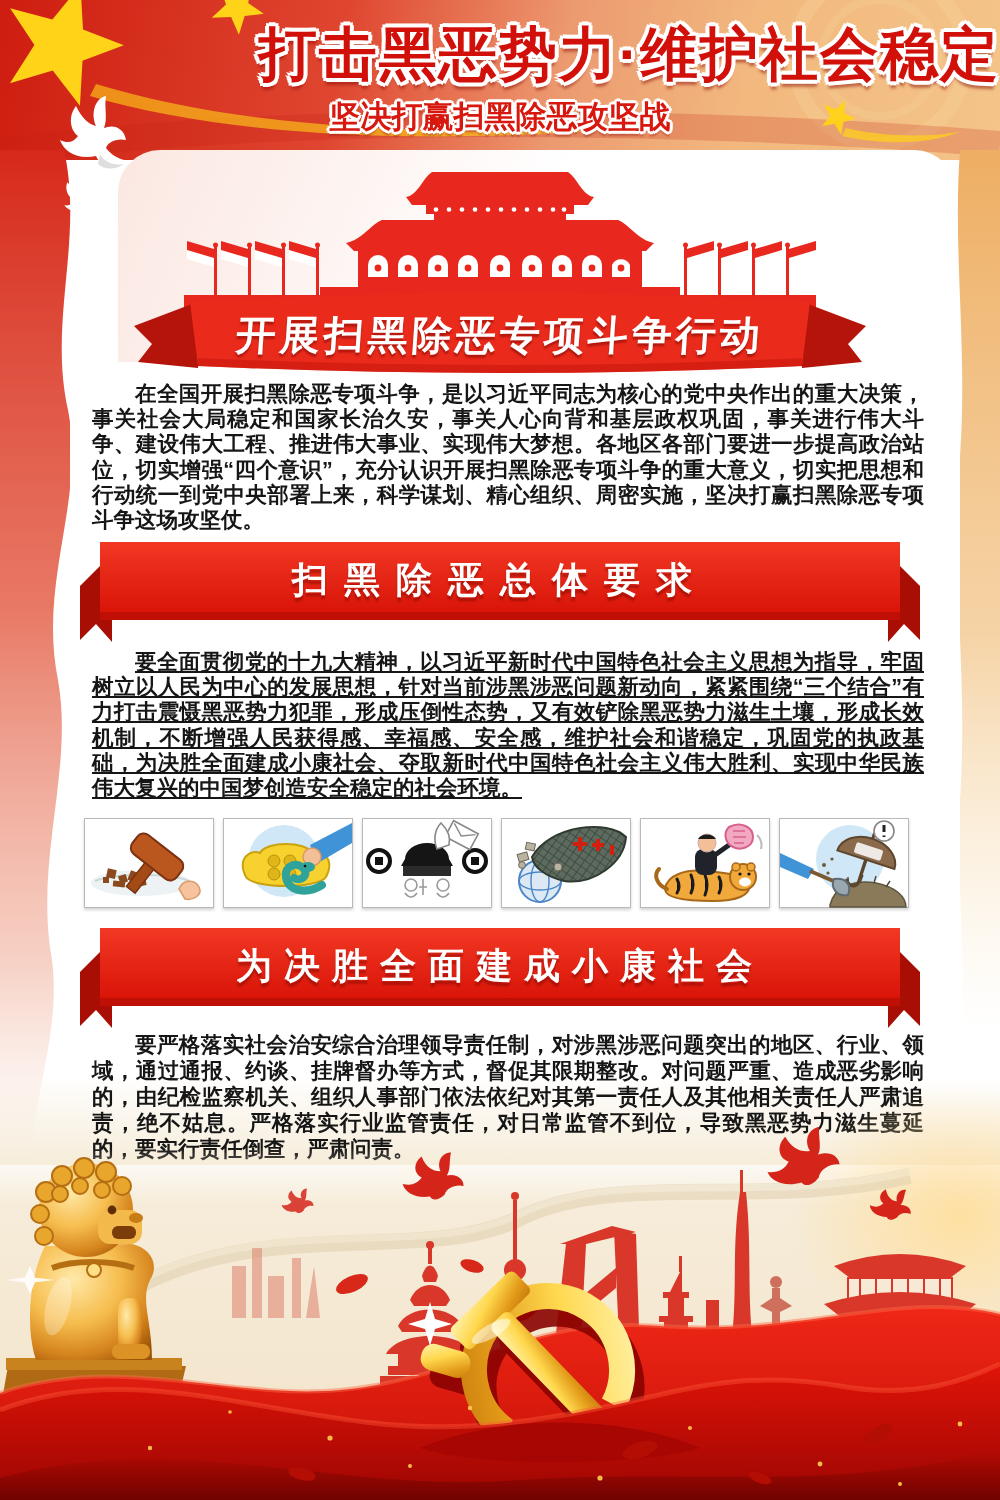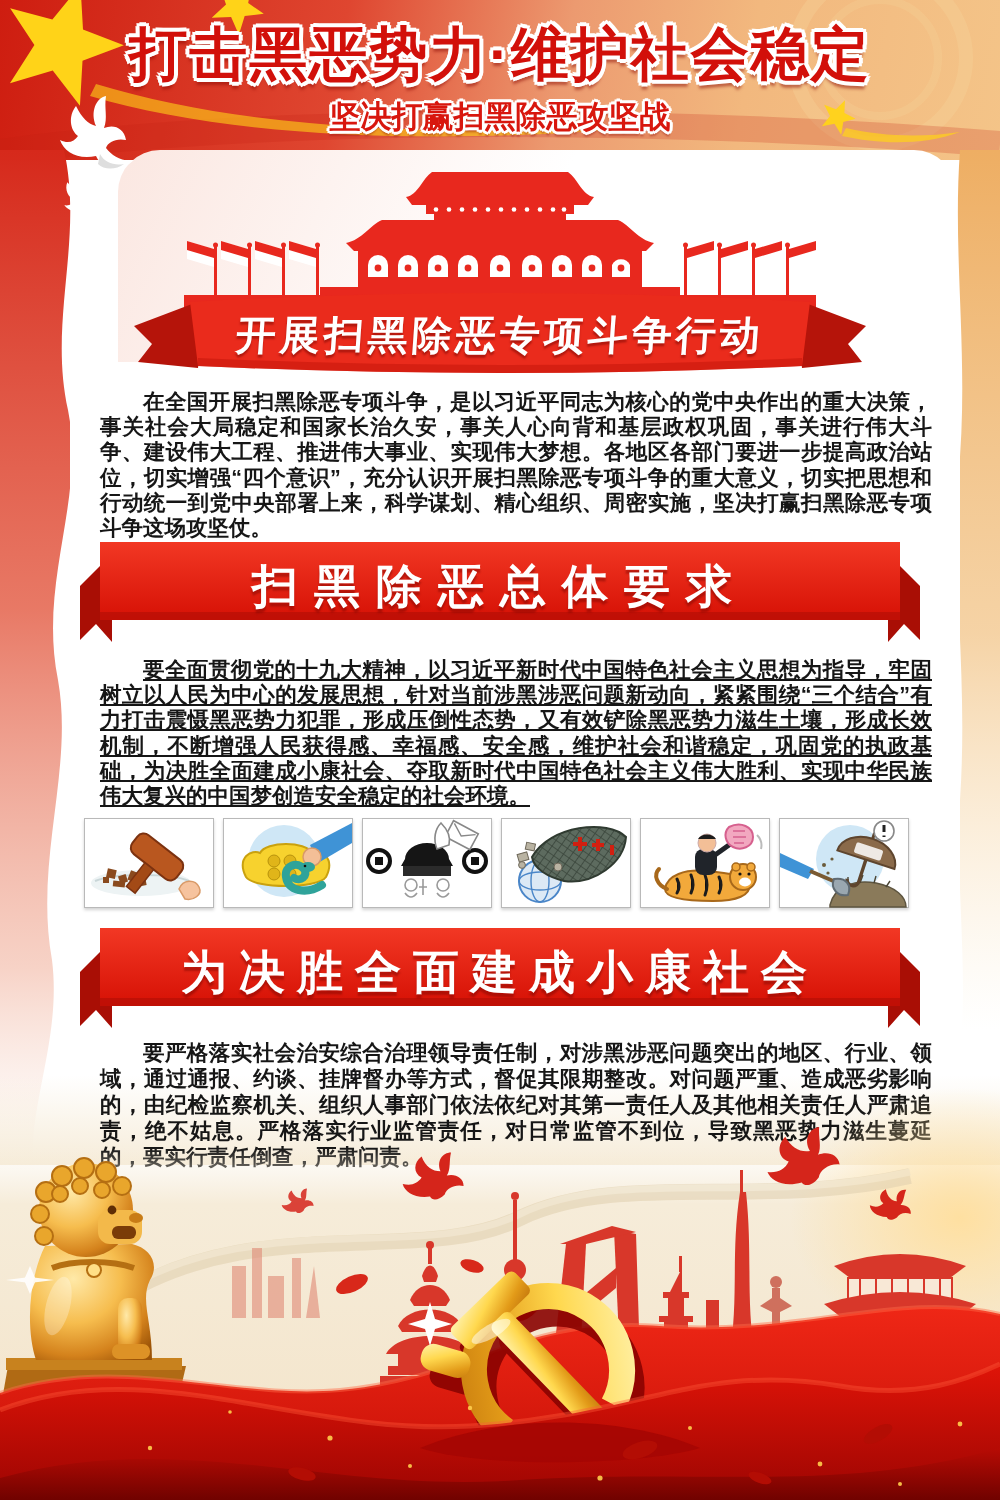--- a/index.html
+++ b/index.html
@@ -12,42 +12,42 @@
     background:linear-gradient(100deg,#ce1d10 0%,#df4630 34%,#ec9a70 56%,#f2b87e 74%,#f4c488 100%);}
   .bg-left-strip{left:0;top:150px;width:92px;height:1020px;}
   .bg-right-strip{left:952px;top:150px;width:48px;height:880px;}
   .bg-bottom-cream{left:0;top:1075px;width:1000px;height:90px;
     background:linear-gradient(rgba(246,236,217,0),#f6ecd9);}
   .panel-top{left:118px;top:150px;width:838px;height:260px;border-radius:42px 42px 0 0;
     background:linear-gradient(115deg,#fbe7e1 0%,#ffffff 48%,#ffffff 100%);}
   .panel-main{left:70px;top:362px;width:890px;height:886px;background:#fff;}
 
   
-  .title{left:0;top:16px;width:1000px;text-align:center;
+  .title{left:0;top:16px;width:1000px;text-align:right;
     font-size:58px;font-weight:900;letter-spacing:2px;color:#d2100a;
     text-shadow:-3px -3px 0 #fff,3px -3px 0 #fff,-3px 3px 0 #fff,3px 3px 0 #fff,
       -4px 0 0 #fff,4px 0 0 #fff,0 -4px 0 #fff,0 4px 0 #fff,0 7px 3px rgba(140,10,4,.5);}
   .subtitle{left:0;top:96px;width:1000px;display:flex;justify-content:center;gap:58px;
     font-size:31px;font-weight:900;color:#d8170e;
     text-shadow:-2px -2px 0 #fff,2px -2px 0 #fff,-2px 2px 0 #fff,2px 2px 0 #fff,
       -3px 0 0 #fff,3px 0 0 #fff,0 -3px 0 #fff,0 3px 0 #fff,0 5px 2px rgba(140,10,4,.4);}
 
   
   .gate-svg{left:170px;top:163px;width:660px;height:150px;}
   .gate-ribbon{left:128px;top:292px;width:744px;height:94px;}
   .ribbon-label{left:0;top:0;width:1000px;text-align:center;color:#fff;font-weight:900;}
   .gate-ribbon-label{top:308px;font-size:40px;letter-spacing:4px;transform:skewX(-4deg);
     text-shadow:0 3px 2px rgba(120,6,2,.5);}
   .section-ribbon{left:78px;width:844px;height:112px;}
-  .sec-label{font-size:46px;text-shadow:0 4px 2px rgba(120,6,2,.45);font-family:Liberation Mono, monospace;}
+  .sec-label{font-size:36px;text-shadow:0 4px 2px rgba(120,6,2,.45);font-family:Liberation Mono, monospace;}
   .r2-svg{top:540px;} .r2-label{top:556px;letter-spacing:16px;}
   .r3-svg{top:926px;} .r3-label{top:942px;letter-spacing:12px;}
 
   
-  .body-text{left:84px;width:832px;margin:16px;color:#161616;font-weight:700;
+  .body-text{left:84px;width:832px;margin:8px;color:#161616;font-weight:700;
     font-size:21.5px;line-height:25.2px;text-align:justify;text-indent:2em;}
   .p1{top:374px;} .p2{top:642px;text-decoration:underline;} .p3{top:1024px;line-height:26px;}
 
   
   .cartoons{left:84px;top:818px;width:832px;display:flex;gap:9px;}
   .cartoons figure{margin:0;width:128px;height:88px;background:#fff;border:1px solid #b9b9b9;
     box-shadow:0 2px 3px rgba(0,0,0,.18);}
   .cartoons svg{display:block;width:100%;height:100%;}
 
   

